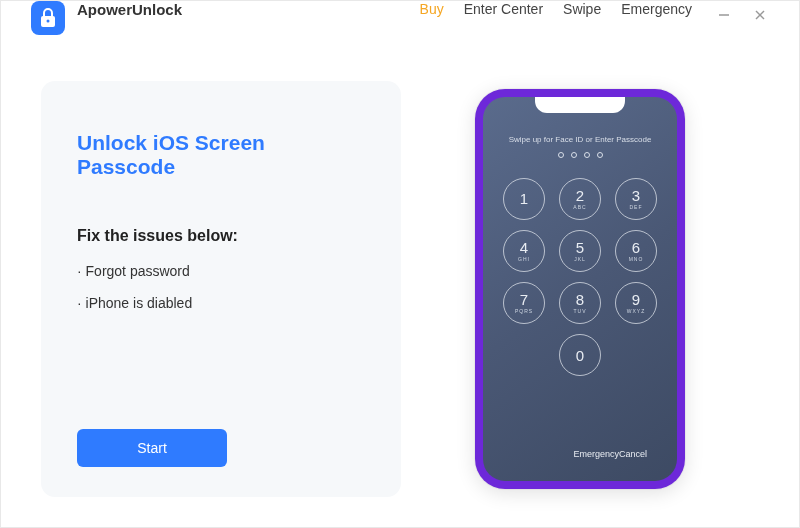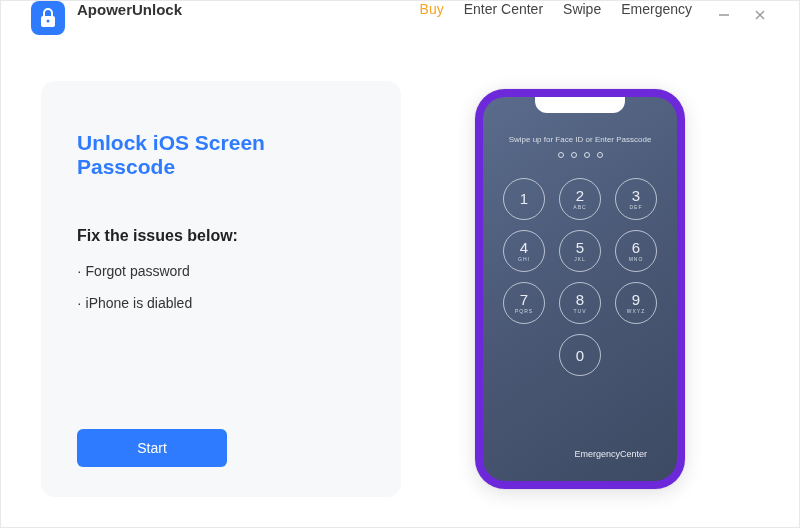--- a/index.html
+++ b/index.html
@@ -264,18 +264,18 @@
           <div class="key">
               <span class="key-num">9</span>
               <span class="key-let">WXYZ</span>
             </div>
           <div class="key key-zero">
               <span class="key-num">0</span>
             </div>
         </div>
         <div class="bottom-row">
           <span>Emergency</span>
-          <span>Center</span>
+          <span>Cancel</span>
         </div>
       </div>
     </div>
   </div>
 </div>
 
 </body></html>

